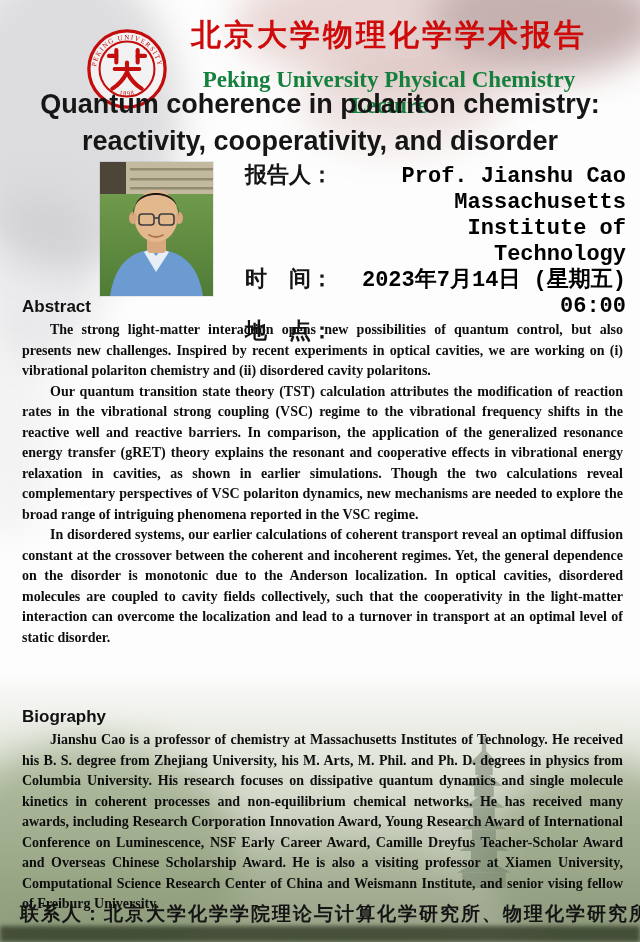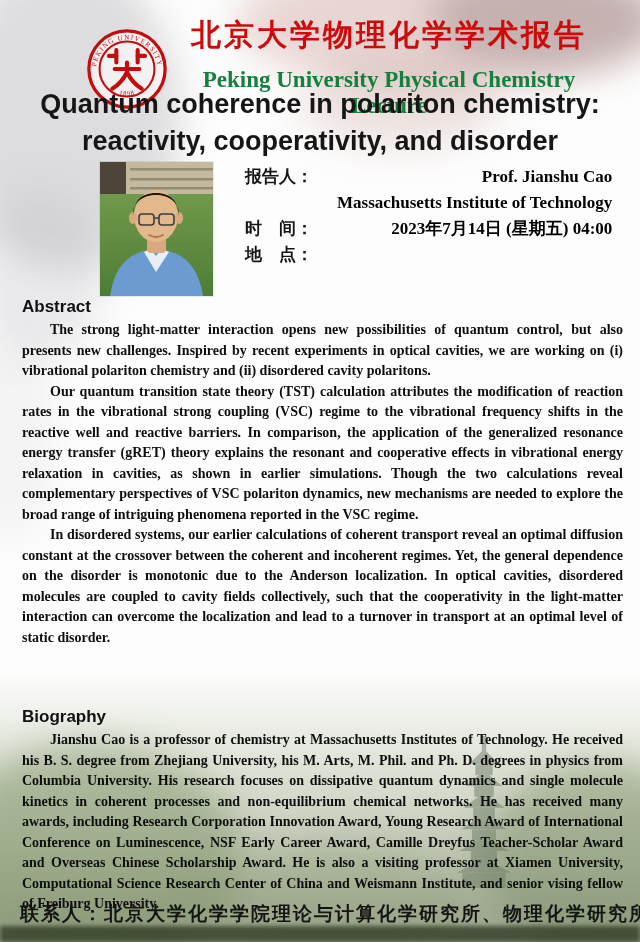--- a/index.html
+++ b/index.html
@@ -30,21 +30,21 @@
   .series-zh{font-family:"Liberation Sans",sans-serif;font-weight:bold;font-size:30px;letter-spacing:3px;color:#cf0a0a;line-height:1.1;}
   .series-en{font-family:"Liberation Serif",serif;font-weight:bold;font-size:23px;color:#15803d;margin-top:16px;}
 
   
   .talk-title{position:absolute;top:86px;left:0;right:0;margin:0;text-align:center;z-index:2;
     font-family:"Liberation Sans",sans-serif;font-weight:bold;font-size:27px;line-height:37px;color:#161616;}
 
   
   .info{position:absolute;top:162px;left:100px;right:14px;display:flex;z-index:2;}
   .portrait{width:113px;height:134px;flex:0 0 113px;box-shadow:0 0 0 1px rgba(0,0,0,.08);}
-  .meta{margin-left:32px;padding-top:2px;font-size:17px;color:#101010;}
+  .meta{margin-left:32px;padding-top:2px;font-size:22px;color:#101010;font-family:Liberation Mono, monospace;}
   .meta-row{display:grid;grid-template-columns:92px 1fr;line-height:26px;}
   .meta-row.host{margin-top:12px;}
   .lbl{font-weight:bold;color:#151515;}
   .val{font-weight:bold;color:#000;text-align:right;}
 
   
   .section{position:absolute;left:22px;right:17px;z-index:2;}
   .abstract{top:297px;}
   .biography{top:686px;margin-top:21px;}
   .section h2{margin:0 0 3px 0;font-family:"Liberation Sans",sans-serif;font-weight:bold;font-size:17px;color:#111;}
@@ -156,21 +156,21 @@
     <div class="meta">
       <div class="meta-row">
         <span class="lbl">报告人：</span>
         <span class="val">
           <span>Prof. Jianshu Cao</span><br>
           <span>Massachusetts Institute of Technology</span>
         </span>
       </div>
       <div class="meta-row">
         <span class="lbl">时　间：</span>
-        <span class="val">2023年7月14日 (星期五) 04:00</span>
+        <span class="val">2023年7月14日 (星期五) 06:00</span>
       </div>
       <div class="meta-row">
         <span class="lbl">地　点：</span>
       </div>
     </div>
   </section>
 
   <section class="section abstract">
     <h2>Abstract</h2>
     <p>The strong light-matter interaction opens new possibilities of quantum control, but also presents new challenges. Inspired by recent experiments in optical cavities, we are working on (i) vibrational polariton chemistry and (ii) disordered cavity polaritons.</p>

